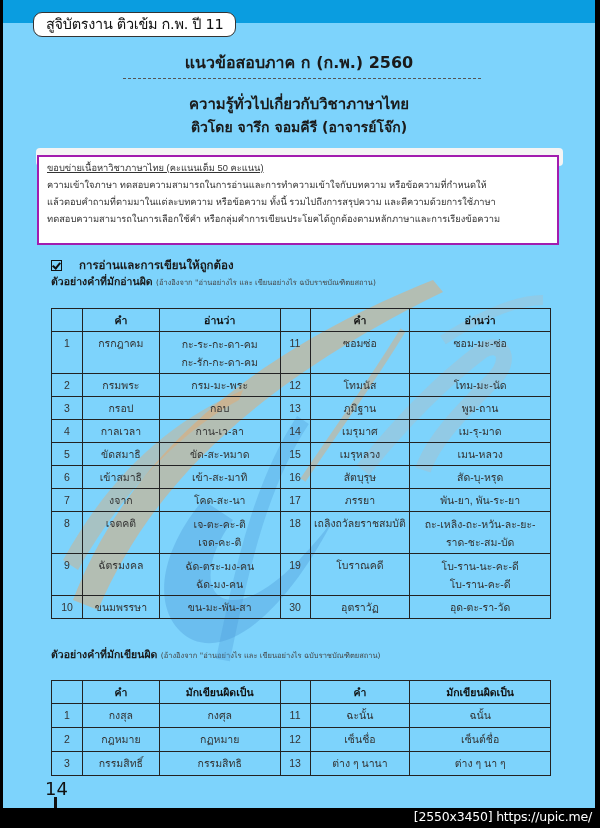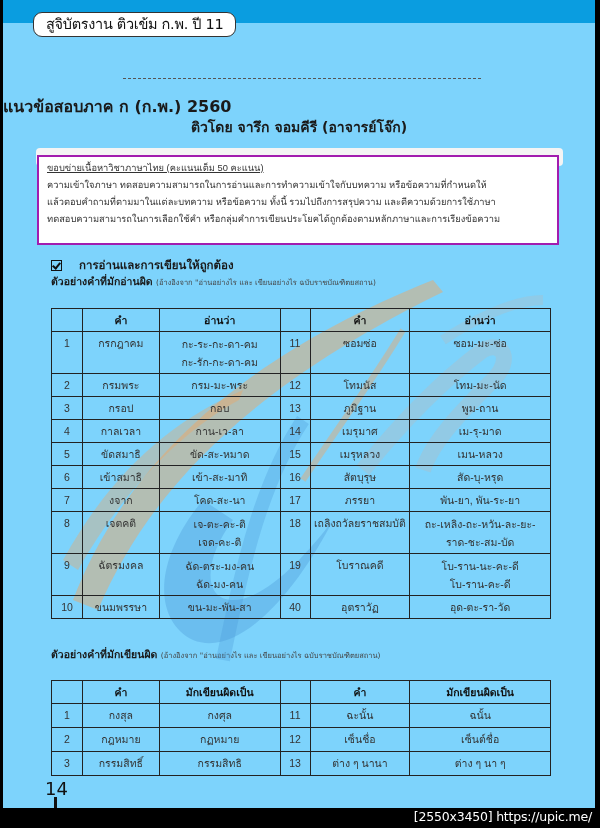--- a/index.html
+++ b/index.html
@@ -9,21 +9,21 @@
       position: absolute; left: 3px; top: 0; width: 592px; height: 808px;
       background: #7dd3fc; overflow: hidden;
     }
     .topband { position: absolute; left: 0; top: 0; width: 100%; height: 23px; background: #0a9de0; }
     .header-tab {
       position: absolute; left: 30px; top: 12px; height: 25px; padding: 0 12px 0 12px;
       background: #fff; border: 1px solid #333; border-radius: 9px;
       font-size: 14.5px; line-height: 23px; color: #111;
       font-family: "DejaVu Sans", sans-serif; letter-spacing: -0.3px;
     }
-    .title1 { position: absolute; left: 0; width: 100%; top: 50px; font-size: 16px; font-weight: bold; margin-top: 44px; }
+    .title1 { position: absolute; left: 0; width: 100%; top: 50px; text-align: center; font-size: 16px; font-weight: bold; }
     .dashline { position: absolute; left: 120px; width: 358px; top: 78px; border-top: 1px dashed #555; }
     .title2 { position: absolute; left: 0; width: 100%; top: 92px; text-align: center; font-size: 15px; font-weight: bold; }
     .title3 { position: absolute; left: 0; width: 100%; top: 116px; text-align: center; font-size: 14px; font-weight: bold; }
     .shade { position: absolute; left: 33px; top: 148px; width: 527px; height: 18px; background: #f4f4f4; border-radius: 4px; }
     .syllabus {
       position: absolute; left: 34px; top: 155px; width: 522px; height: 90px;
       border: 2px solid #a21caf; padding: 3px 8px; font-size: 9.3px; line-height: 17px; color: #333;
       font-family: "Liberation Sans", sans-serif; background: #fff;
     }
     .syllabus .sh { text-decoration: underline; }
@@ -58,20 +58,21 @@
     <path d="M60 560 C 110 470, 170 420, 240 390 L 236 400 C 180 430, 120 490, 75 570 Z" fill="#f7a35a" opacity="0.35"></path>
     <path d="M300 480 C 340 420, 370 380, 400 330" stroke="#f7a35a" stroke-width="6" fill="none" opacity="0.4"></path>
     <path d="M200 500 C 150 560, 150 620, 190 640 C 240 660, 300 580, 330 520 C 300 560, 260 600, 230 600 C 200 600, 200 560, 230 520 Z" fill="#4a98d8" opacity="0.35"></path>
     <path d="M220 660 C 240 560, 260 480, 300 420" stroke="#4a98d8" stroke-width="14" fill="none" opacity="0.3"></path>
     <path d="M360 470 C 400 420, 440 380, 480 350 C 500 340, 510 360, 490 380 C 460 410, 430 440, 420 470" stroke="#bbbbbb" stroke-width="16" fill="none" opacity="0.35"></path>
     <path d="M440 340 C 470 320, 510 300, 540 300" stroke="#bbbbbb" stroke-width="10" fill="none" opacity="0.3"></path>
   </svg>
 
   <div class="title1">แนวข้อสอบภาค ก (ก.พ.) 2560</div>
   <div class="dashline"></div>
+  <div class="title2">ความรู้ทั่วไปเกี่ยวกับวิชาภาษาไทย</div>
   <div class="title3">ติวโดย จารึก จอมคีรี (อาจารย์โจ๊ก)</div>
   <div class="shade"></div>
 
   <div class="syllabus">
     <div class="sh">ขอบข่ายเนื้อหาวิชาภาษาไทย (คะแนนเต็ม 50 คะแนน)</div>
     <div>ความเข้าใจภาษา ทดสอบความสามารถในการอ่านและการทำความเข้าใจกับบทความ หรือข้อความที่กำหนดให้</div>
     <div>แล้วตอบคำถามที่ตามมาในแต่ละบทความ หรือข้อความ ทั้งนี้ รวมไปถึงการสรุปความ และตีความด้วยการใช้ภาษา</div>
     <div>ทดสอบความสามารถในการเลือกใช้คำ หรือกลุ่มคำการเขียนประโยคได้ถูกต้องตามหลักภาษาและการเรียงข้อความ</div>
   </div>
 
@@ -174,21 +175,21 @@
           <td>ฉัตรมงคล</td>
           <td class="multi">ฉัด-ตระ-มง-คน<br>ฉัด-มง-คน</td>
           <td>19</td>
           <td>โบราณคดี</td>
           <td class="multi">โบ-ราน-นะ-คะ-ดี<br>โบ-ราน-คะ-ดี</td>
         </tr>
         <tr>
           <td>10</td>
           <td>ขนมพรรษา</td>
           <td>ขน-มะ-พัน-สา</td>
-          <td>40</td>
+          <td>30</td>
           <td>อุตราวัฏ</td>
           <td>อุด-ตะ-รา-วัด</td>
         </tr>
       </tbody>
   </table>
 
   <div class="caption" style="top:646px;">
     <b>ตัวอย่างคำที่มักเขียนผิด</b>
     <span class="ref">(อ้างอิงจาก "อ่านอย่างไร และ เขียนอย่างไร ฉบับราชบัณฑิตยสถาน)</span>
   </div>

